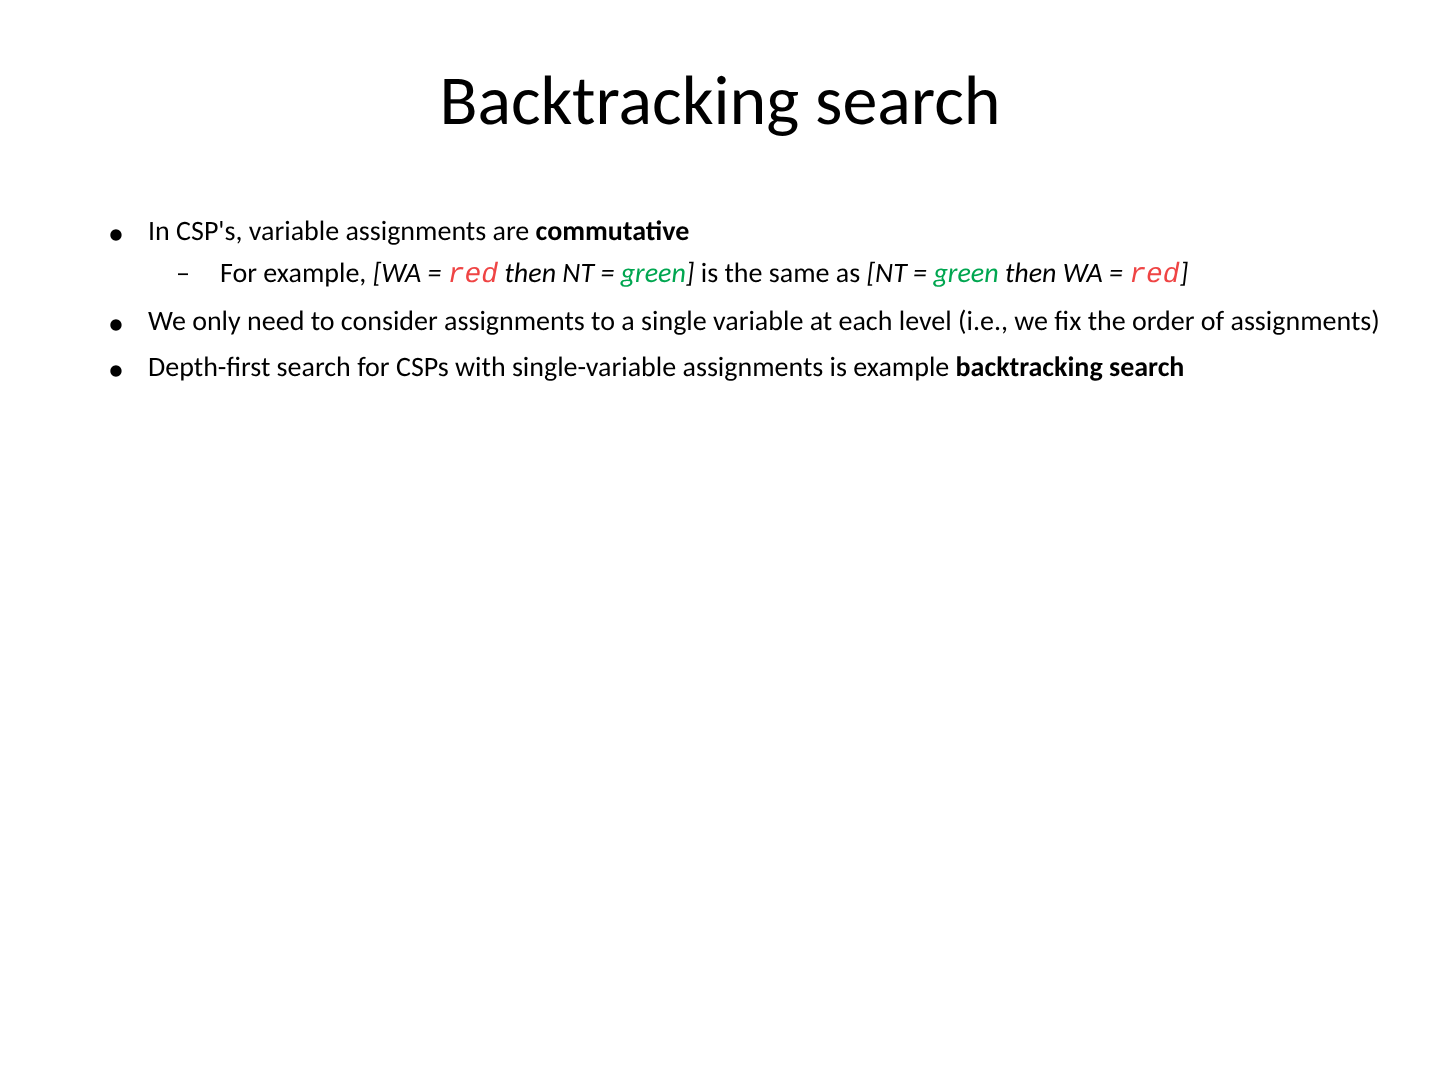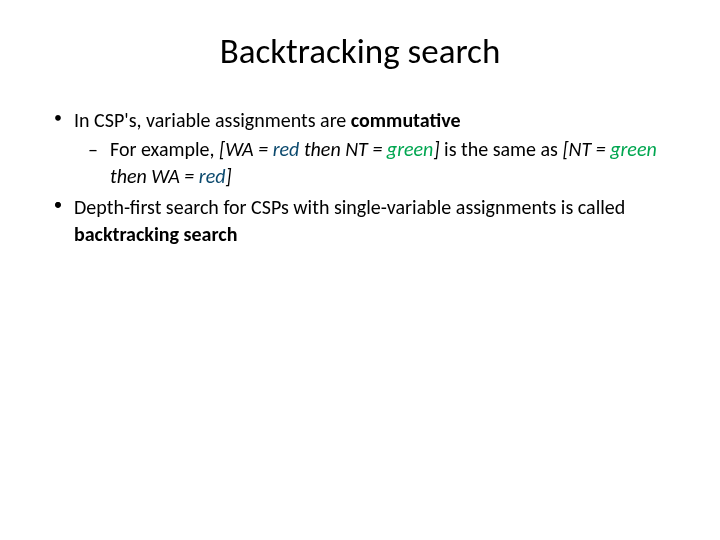--- a/index.html
+++ b/index.html
@@ -12,21 +12,21 @@
       padding: 20px 30px;
     }
     .title {
       text-align: center;
       font-size: 35px;
       font-weight: 400;
       margin-top: 10px;
       margin-bottom: 35px;
     }
     .content {
-      font-size: 20px;
+      font-size: 14px;
       line-height: 1.35;
       padding-left: 20px;
     }
     ul.level1 {
       list-style: none;
       padding-left: 0;
     }
     ul.level1 > li {
       position: relative;
       padding-left: 24px;
@@ -50,21 +50,21 @@
       margin-bottom: 2px;
     }
     ul.level2 > li::before {
       content: "–";
       position: absolute;
       left: 4px;
       top: 0;
     }
     .bold { font-weight: bold; }
     .italic { font-style: italic; margin-top: 35px; }
-    .red { color: #0c4a6e; }
+    .red { color: #ef4444; font-family: Liberation Mono, monospace; }
     .green { color: #00a650; }
     sup { font-size: 0.7em; vertical-align: super; }
   </style>
 </head>
 <body>
 
 <div class="title">Backtracking search</div>
 
 <div class="content">
   <ul class="level1">
@@ -72,20 +72,21 @@
     <li>
       <span>In CSP's, variable assignments are </span><span class="bold">commutative</span>
       <ul class="level2">
         <li>
           <span>For example, </span><span class="italic">[WA = </span><span class="italic red">red</span><span class="italic"> then NT = </span><span class="italic green">green</span><span class="italic">]</span><span> is the same as </span><span class="italic">[NT = </span><span class="italic green">green</span><span class="italic"> then WA = </span><span class="italic red">red</span><span class="italic">]</span>
         </li>
       </ul>
     </li>
 
     <li>
+      <span>We only need to consider assignments to a single variable at each level (i.e., we fix the order of assignments)</span>
     </li>
 
     <li>
-      <span>Depth-first search for CSPs with single-variable assignments is called </span><span class="bold">backtracking search</span>
+      <span>Depth-first search for CSPs with single-variable assignments is example </span><span class="bold">backtracking search</span>
     </li>
 
   </ul>
 </div>
 
 </body></html>

